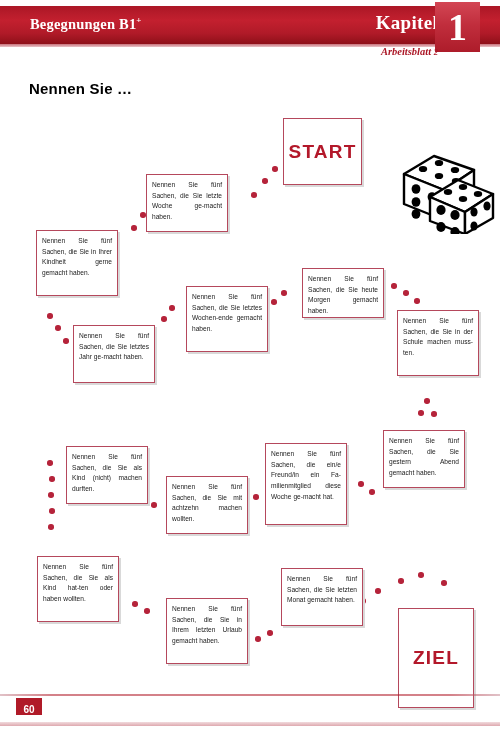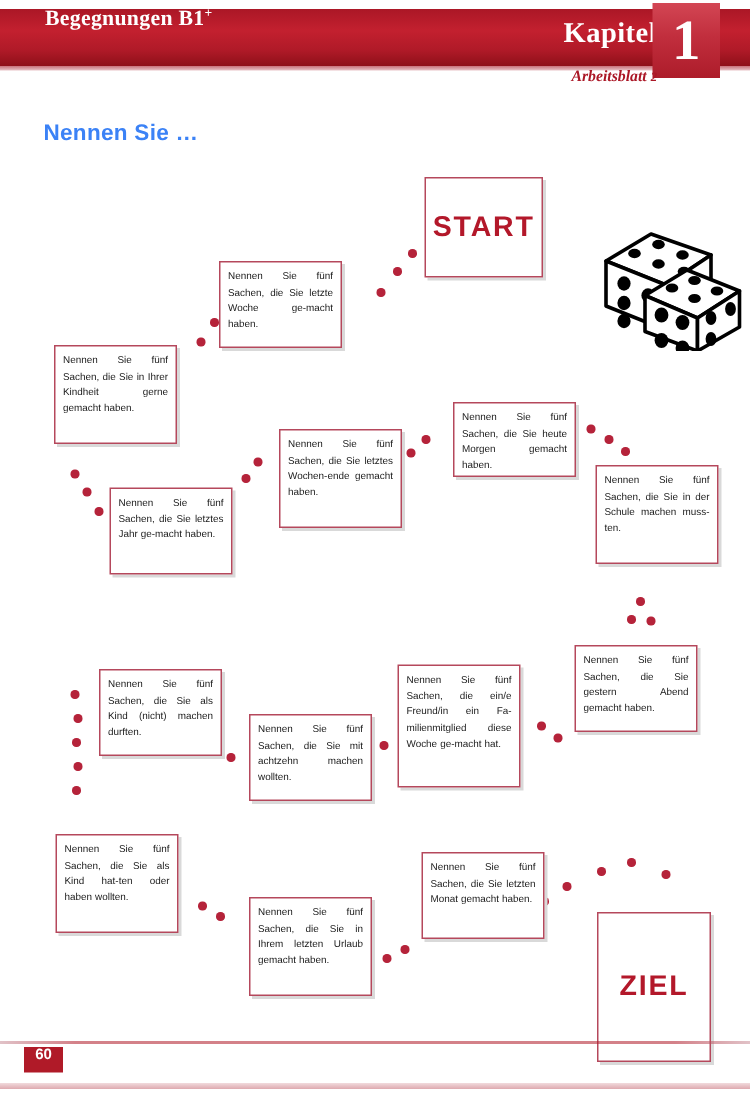--- a/index.html
+++ b/index.html
@@ -14,21 +14,21 @@
   
   .header-band{
     position:absolute;left:0;top:6px;width:500px;height:38px;
     background:linear-gradient(180deg,#ab1726 0%,#c3202f 38%,#b01a28 72%,#8e1019 100%);
   }
   .header-band:after{
     content:"";position:absolute;left:0;bottom:-3px;width:500px;height:3px;
     background:linear-gradient(180deg,#c8707a 0%,#e8c3c7 100%);
   }
   .book-title{
-    position:absolute;left:30px;top:3px;
+    position:absolute;left:30px;top:15px;
     font-family:"Liberation Serif", serif;
     font-weight:bold;font-size:14.5px;color:#ffffff;letter-spacing:.2px;
     white-space:nowrap;
   }
   .book-title .plus{font-size:9px;vertical-align:super;}
   .kapitel-word{
     position:absolute;right:62px;top:12px;
     font-family:"Liberation Serif", serif;
     font-weight:bold;font-size:19px;color:#ffffff;letter-spacing:.3px;
   }
@@ -46,21 +46,21 @@
     position:absolute;right:62px;top:46px;
     font-family:"Liberation Serif", serif;
     font-style:italic;font-weight:bold;font-size:10.5px;color:#ab1726;
     white-space:nowrap;
   }
   .arbeitsblatt .num{font-size:8.5px;}
 
   
   .sheet-title{
     position:absolute;left:29px;top:80px;
-    font-weight:bold;font-size:15px;color:#3b82f6;letter-spacing:.2px;
+    font-weight:bold;font-size:15px;color:#000000;letter-spacing:.2px;
   }
 
   
   .board{position:absolute;left:0;top:0;width:500px;height:730px;}
 
   .qbox{
     position:absolute;
     background:#ffffff;
     border:1px solid #b5485c;
     box-shadow:2px 2px 0 0 #d9d9d9;
@@ -94,21 +94,21 @@
   .dice{position:absolute;left:396px;top:142px;width:100px;height:92px;}
 
   
   .footer-rule{
     position:absolute;left:0;top:694px;width:500px;height:2px;
     background:linear-gradient(90deg,#c8909a 0%,#b01a28 10%,#b01a28 90%,#c8909a 100%);
     opacity:.55;
   }
   .page-num-box{
     position:absolute;left:16px;top:698px;width:26px;height:17px;
-    background:#b01a28;display:flex;align-items:flex-start;justify-content:center;
+    background:#b01a28;display:flex;align-items:flex-end;justify-content:center;
   }
   .page-num{font-weight:bold;font-size:10px;color:#ffffff;}
   .footer-credit{
     position:absolute;right:26px;top:700px;
     font-family:"Liberation Serif", serif;
     font-weight:bold;font-size:10px;color:#a8152a;white-space:nowrap;
   }
   .footer-bottom-rule{
     position:absolute;left:0;top:722px;width:500px;height:4px;
     background:linear-gradient(180deg,#e8c3c7 0%,#c8707a 100%);

